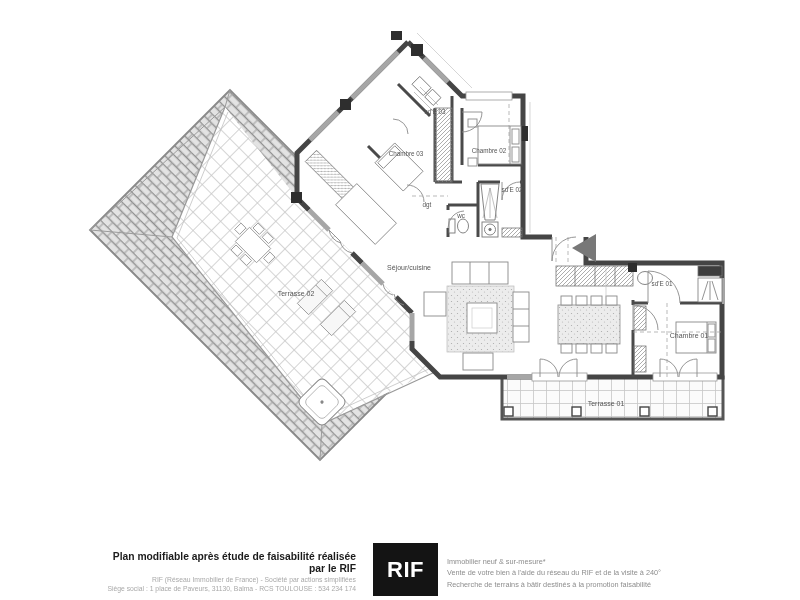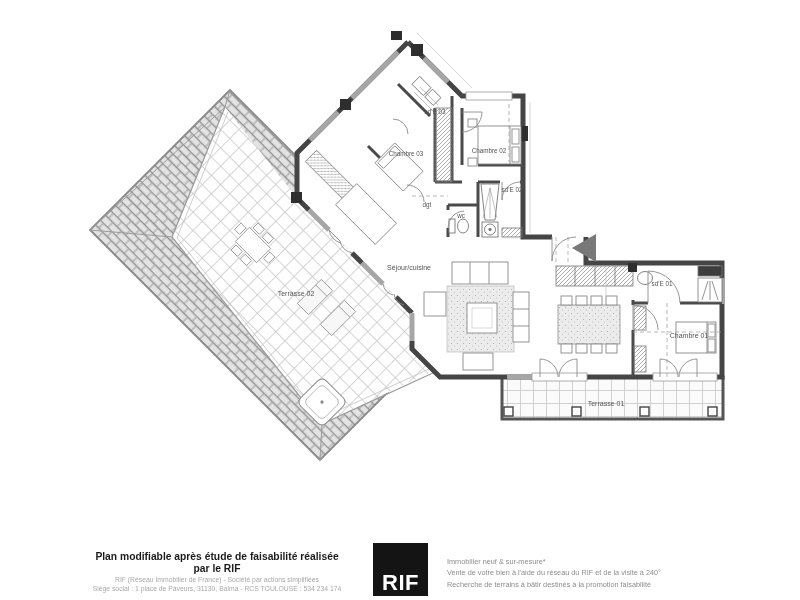--- a/index.html
+++ b/index.html
@@ -2,25 +2,25 @@
 <html><head>
 <meta charset="utf-8">
 <style>
   html,body{margin:0;padding:0;background:#fff;}
   #stage{position:relative;width:800px;height:600px;background:#fff;overflow:hidden;
          font-family:"Liberation Sans", sans-serif;}
   svg text{font-family:"Liberation Sans", sans-serif;fill:#555;}
   .room-label{font-size:7px;}
   .room-label-sm{font-size:6.3px;}
   
-  .footer-left{position:absolute;left:87px;top:551px;width:260px;text-align:center;}
+  .footer-left{position:absolute;left:96px;top:551px;width:260px;text-align:right;}
   .footer-left .headline{font-size:10.3px;font-weight:bold;color:#1b1b1b;line-height:1.15;}
   .footer-left .sub{font-size:6.8px;color:#a9a9a9;line-height:1.35;}
-  .logo{position:absolute;left:373px;top:543px;width:55px;height:53px;background:#141414;
-        display:flex;align-items:flex-end;justify-content:center;}
+  .logo{position:absolute;left:373px;top:543px;width:65px;height:53px;background:#141414;
+        display:flex;align-items:center;justify-content:center;}
   .logo span{color:#fff;font-weight:bold;font-size:22px;letter-spacing:.5px;}
   .footer-right{position:absolute;left:447px;top:556px;width:330px;}
   .footer-right div{font-size:7.3px;color:#8d8d8d;line-height:1.55;}
 </style>
 </head>
 <body>
 
 <div id="stage">
 
 <svg width="800" height="600" viewBox="0 0 800 600">

